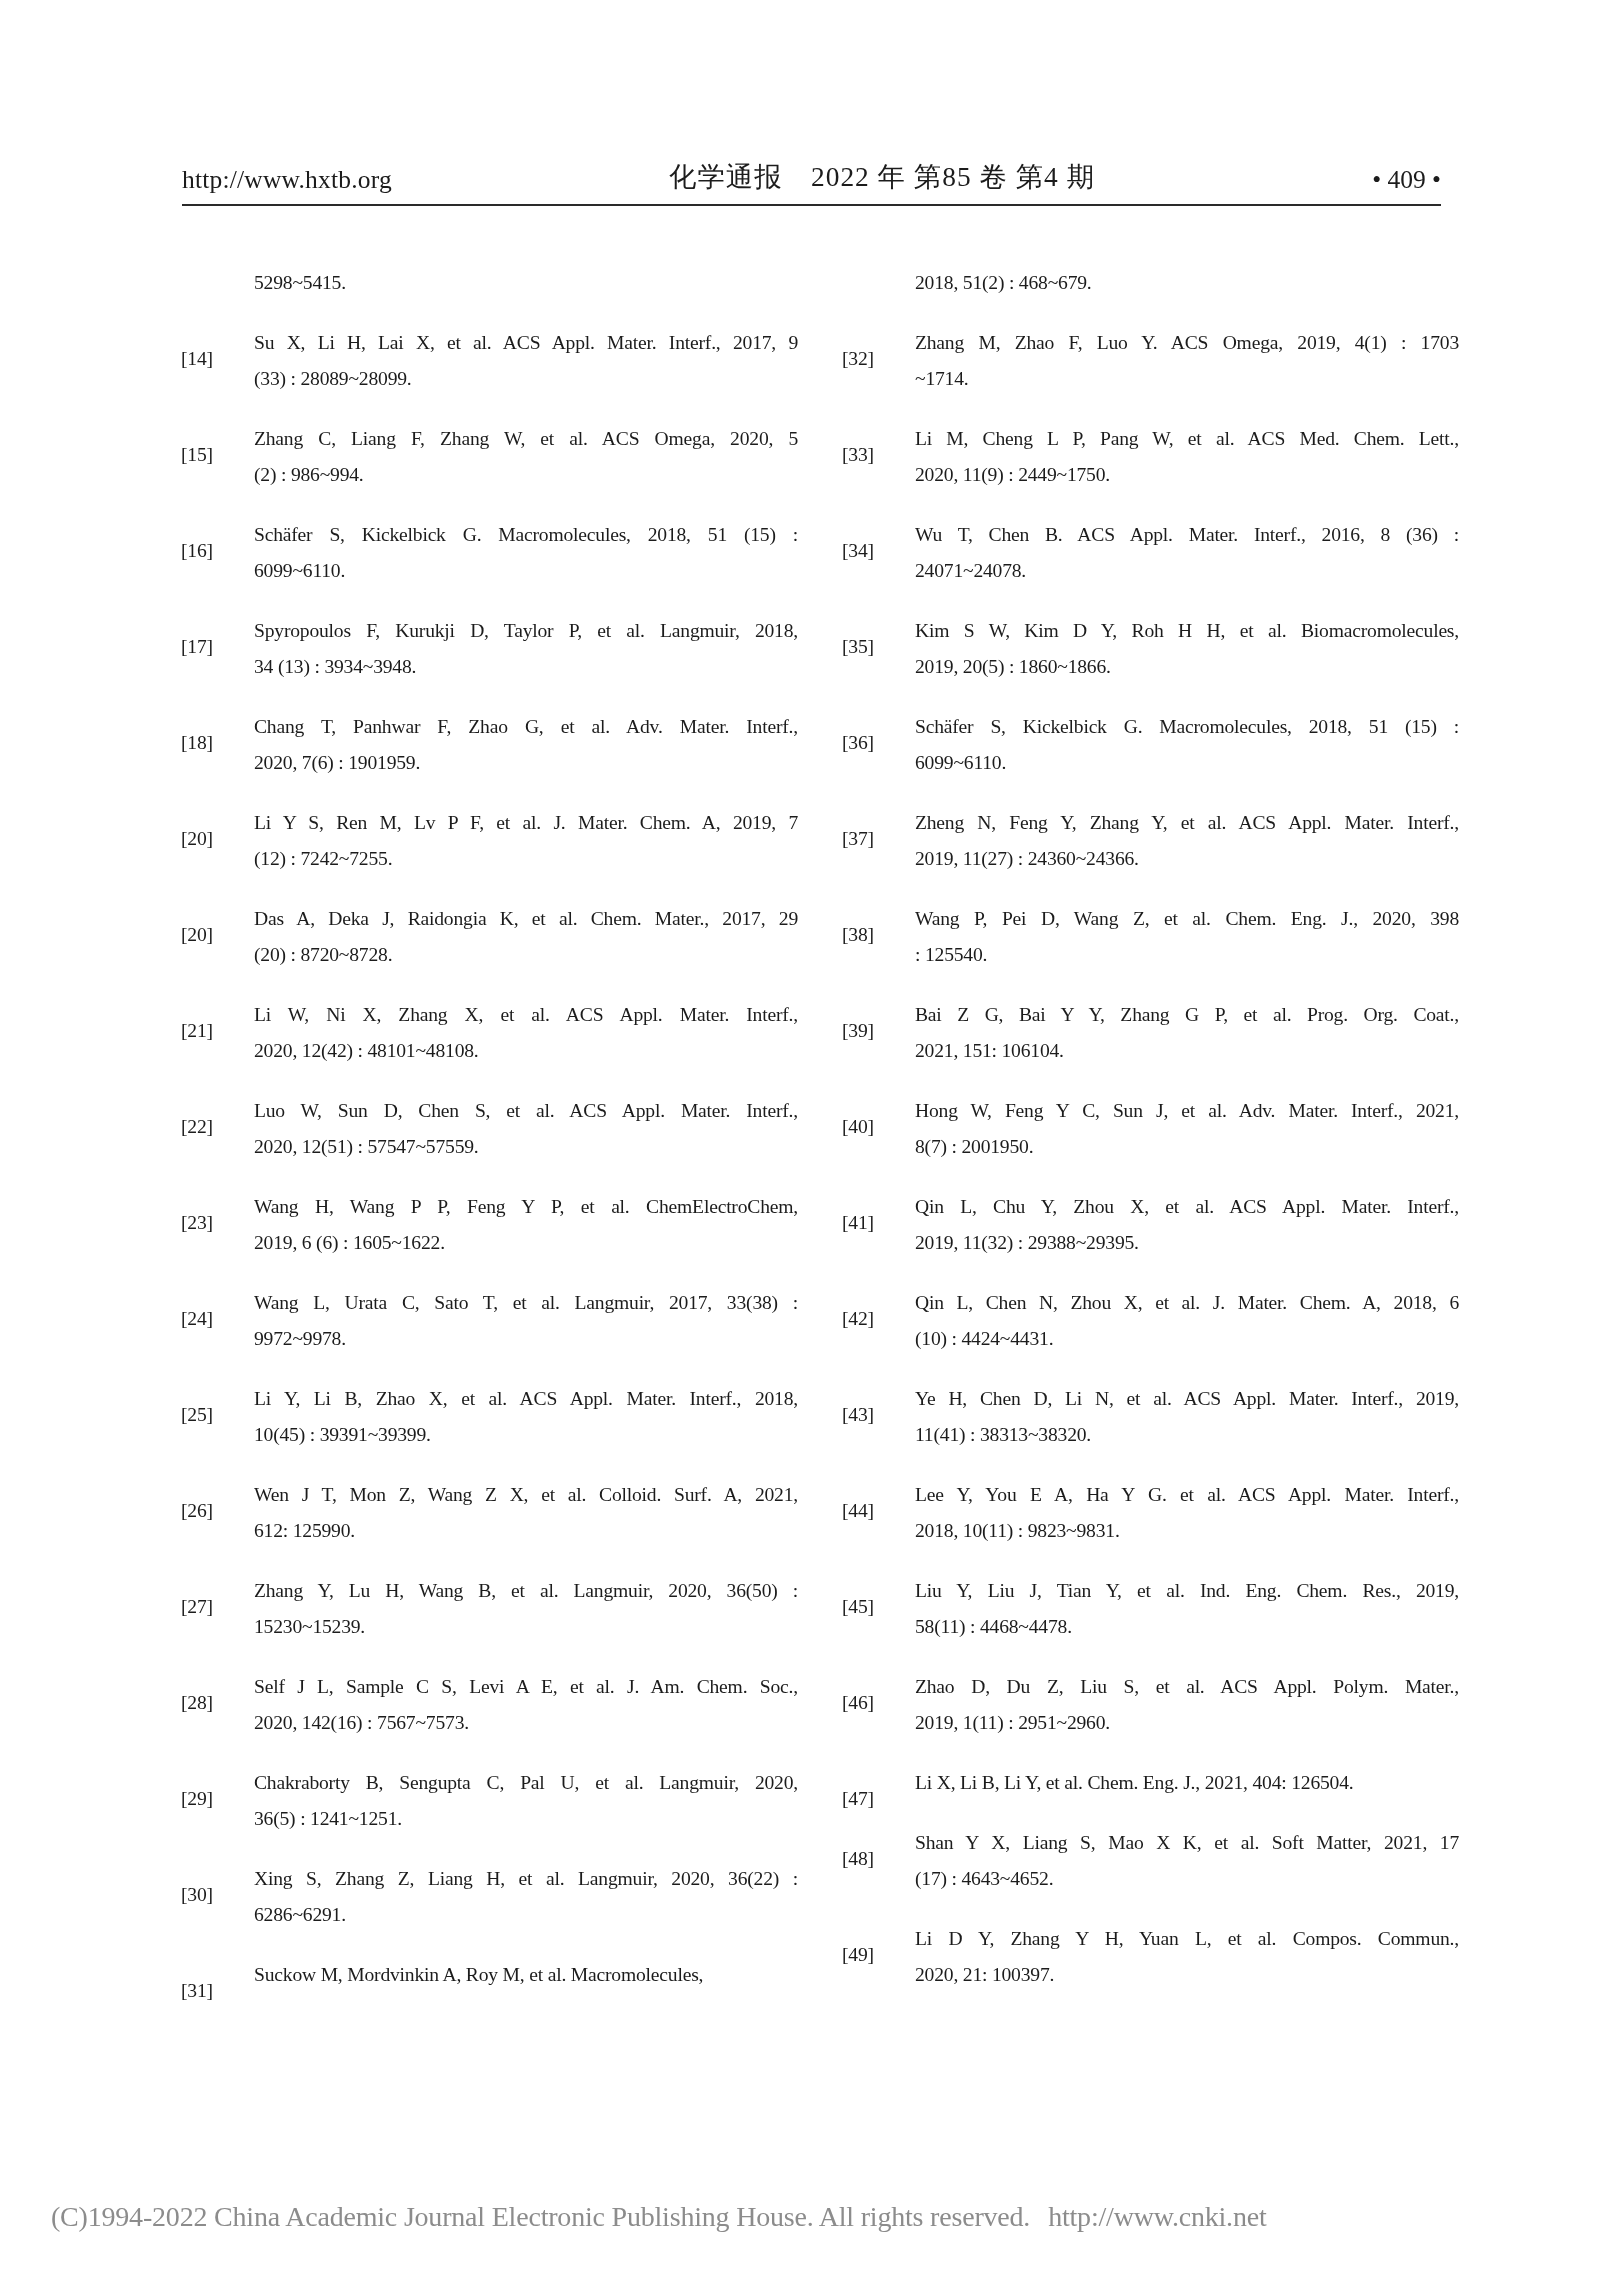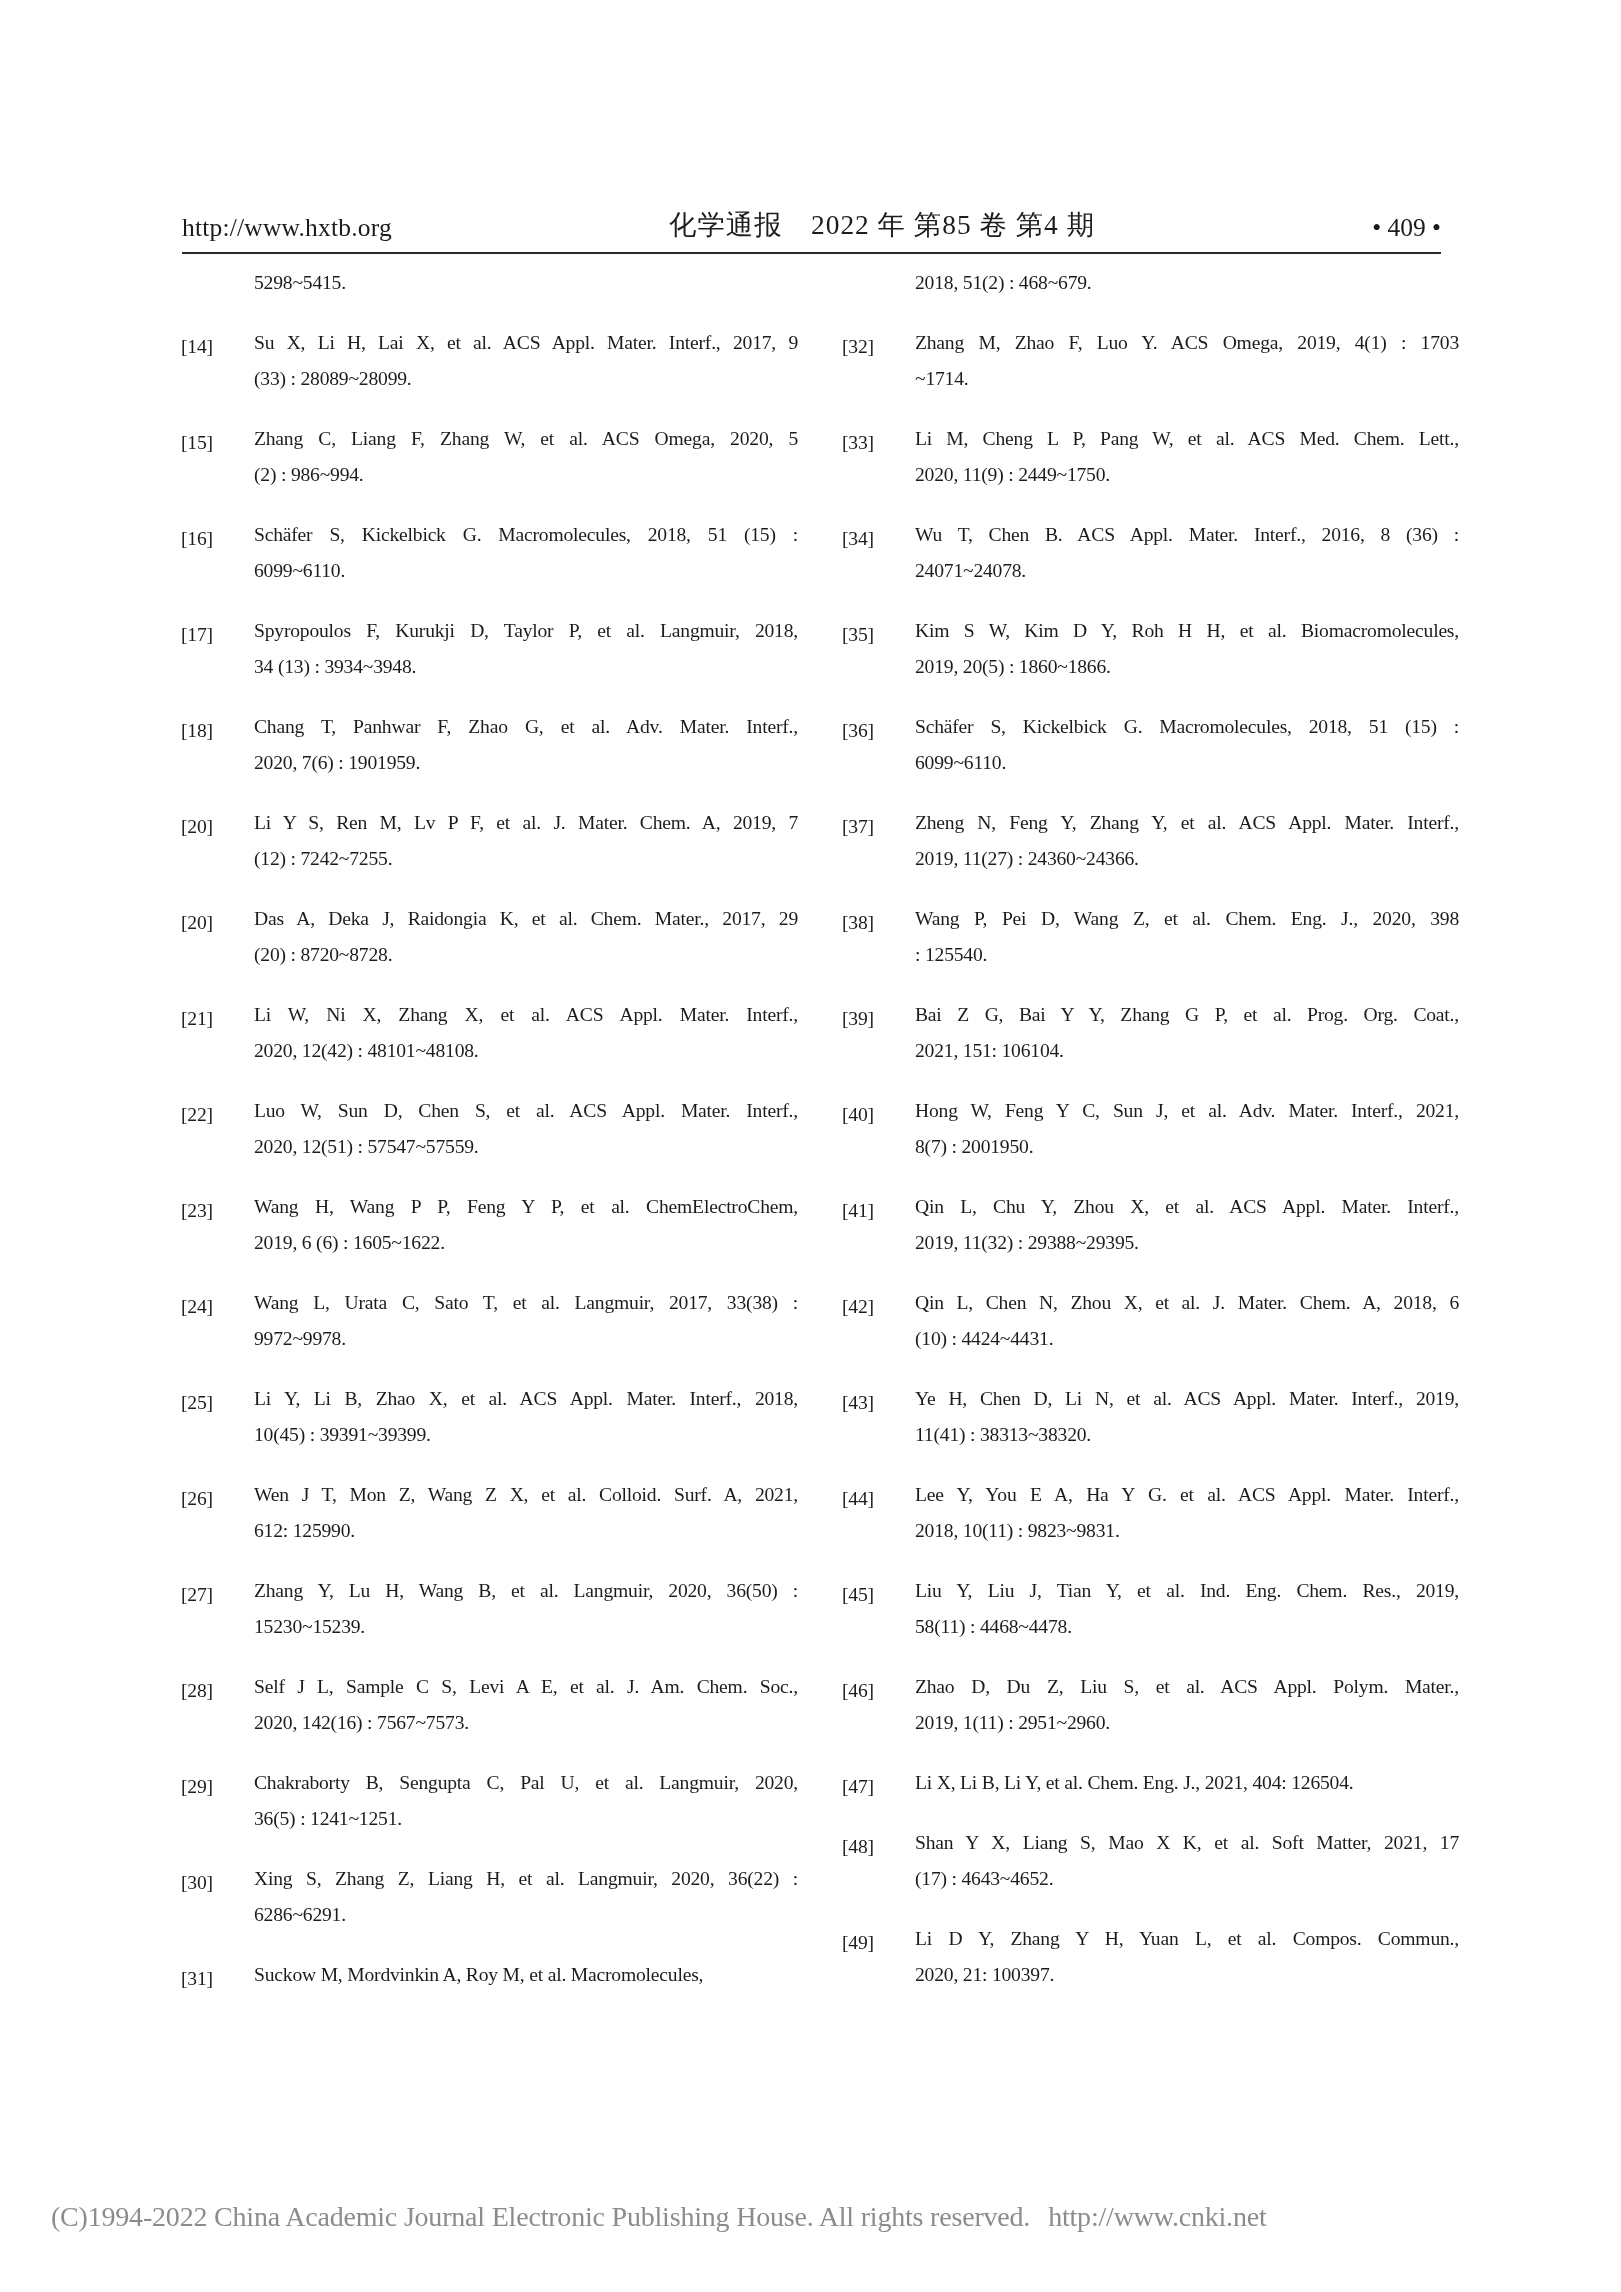--- a/index.html
+++ b/index.html
@@ -18,21 +18,20 @@
   .header {
     position: absolute;
     left: 182px;
     width: 1259px;
     top: 159px;
     padding-bottom: 8.8px;
     border-bottom: 2px solid #2a2a2a;
     display: flex;
     align-items: flex-end;
     justify-content: space-between;
-    margin-top: 48px;
   }
   .header-url {
     font-size: 25.5px;
     letter-spacing: 0.2px;
     white-space: nowrap;
   }
   .header-journal {
     font-size: 27.4px;
     white-space: nowrap;
     letter-spacing: 1px;
@@ -56,21 +55,21 @@
   .ref-col-right { left: 842px; }
 
   .ref-entry {
     position: relative;
     padding-left: 73px;
     margin-top: 24px;
   }
   .ref-num {
     position: absolute;
     left: 0;
-    top: 4px;
+    top: 16px;
     white-space: nowrap;
     text-align: right;
   }
   .ref-line {
     text-align: justify;
   }
   .ref-lines .ref-line:not(:last-child) {
     text-align-last: justify;
   }
   .ref-lines .ref-line:last-child {

